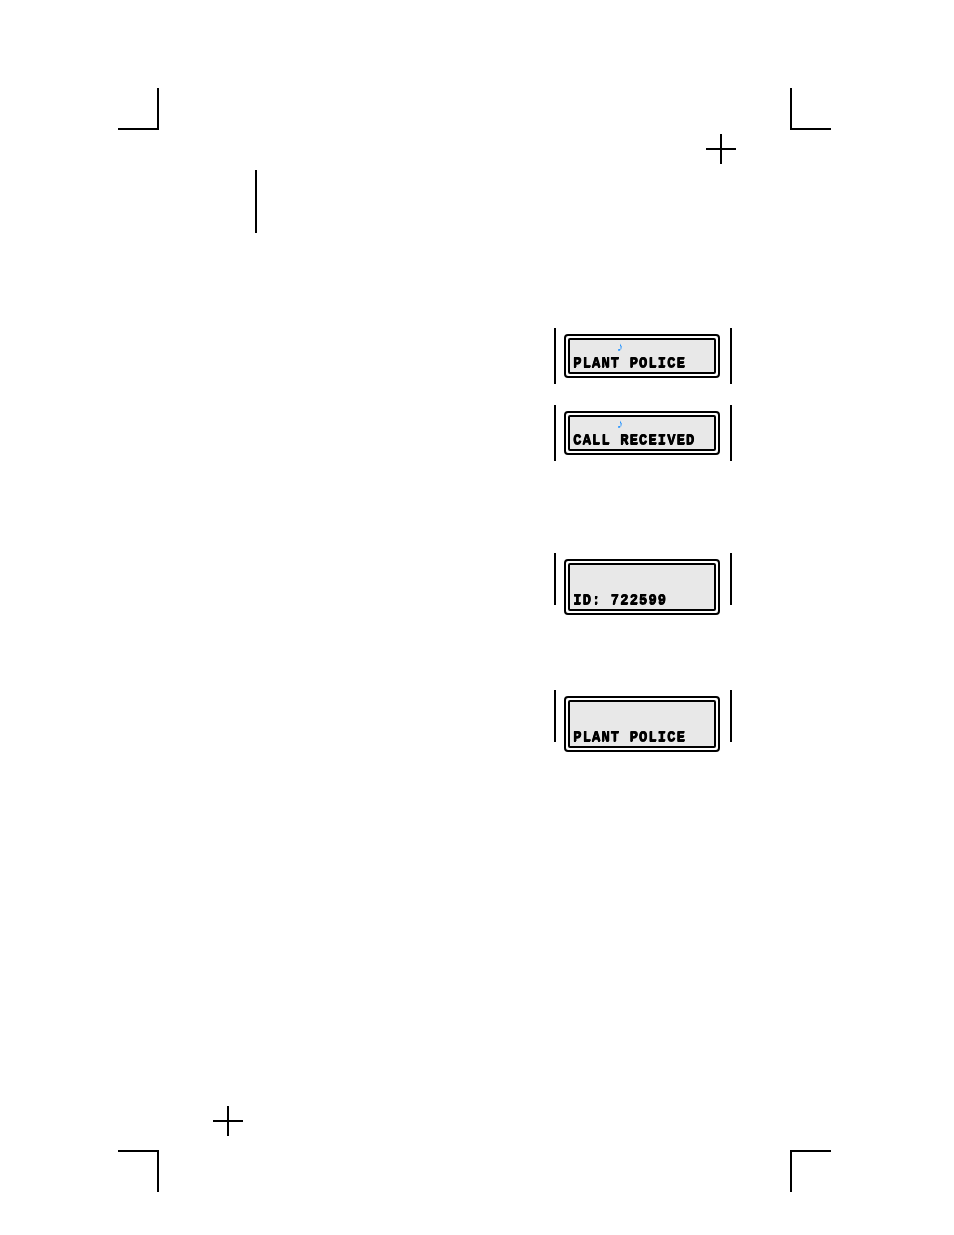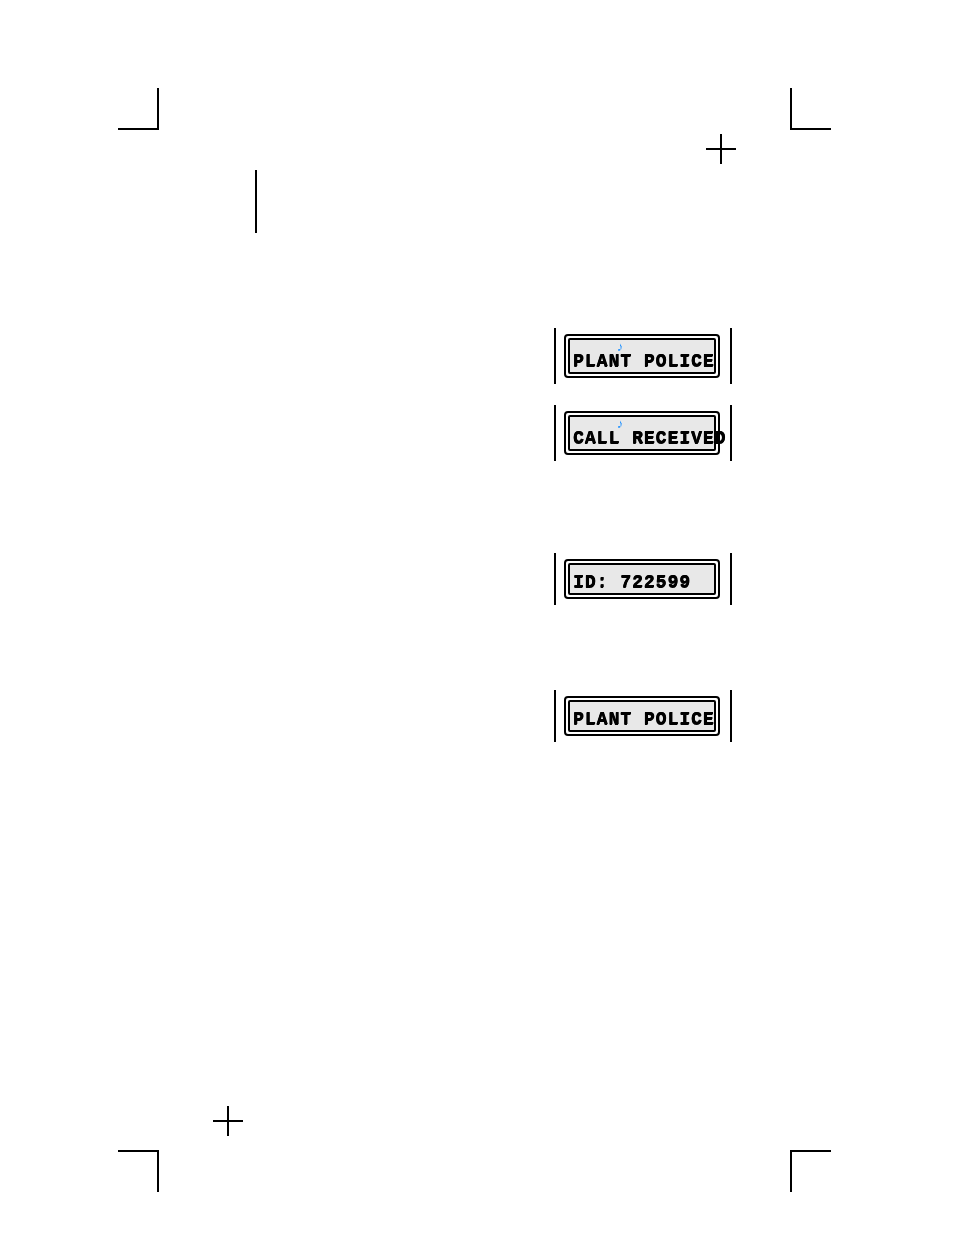--- a/index.html
+++ b/index.html
@@ -57,30 +57,30 @@
     border-radius: 2px;
     background: #e8e8e8;
     box-sizing: border-box;
     position: relative;
     display: flex;
     align-items: flex-end;
     padding: 0 3px 1px 3px;
   }
   .lcd-text {
     font-family: "Courier New", monospace;
-    font-size: 18px;
+    font-size: 14px;
     letter-spacing: 1px;
     color: #000;
     white-space: nowrap;
     font-weight: 600;
     text-shadow:
       0.5px 0 #000,
       0 0.5px #000;
   }
-  .lcd-short .lcd-outer { height: 40px; }
+  .lcd-short .lcd-outer { height: 56px; }
   .note-icon {
     position: absolute;
     top: 1px;
     left: 46px;
     color: #1e90ff;
     font-size: 13px;
     line-height: 1;
   }
 </style>
 </head>

